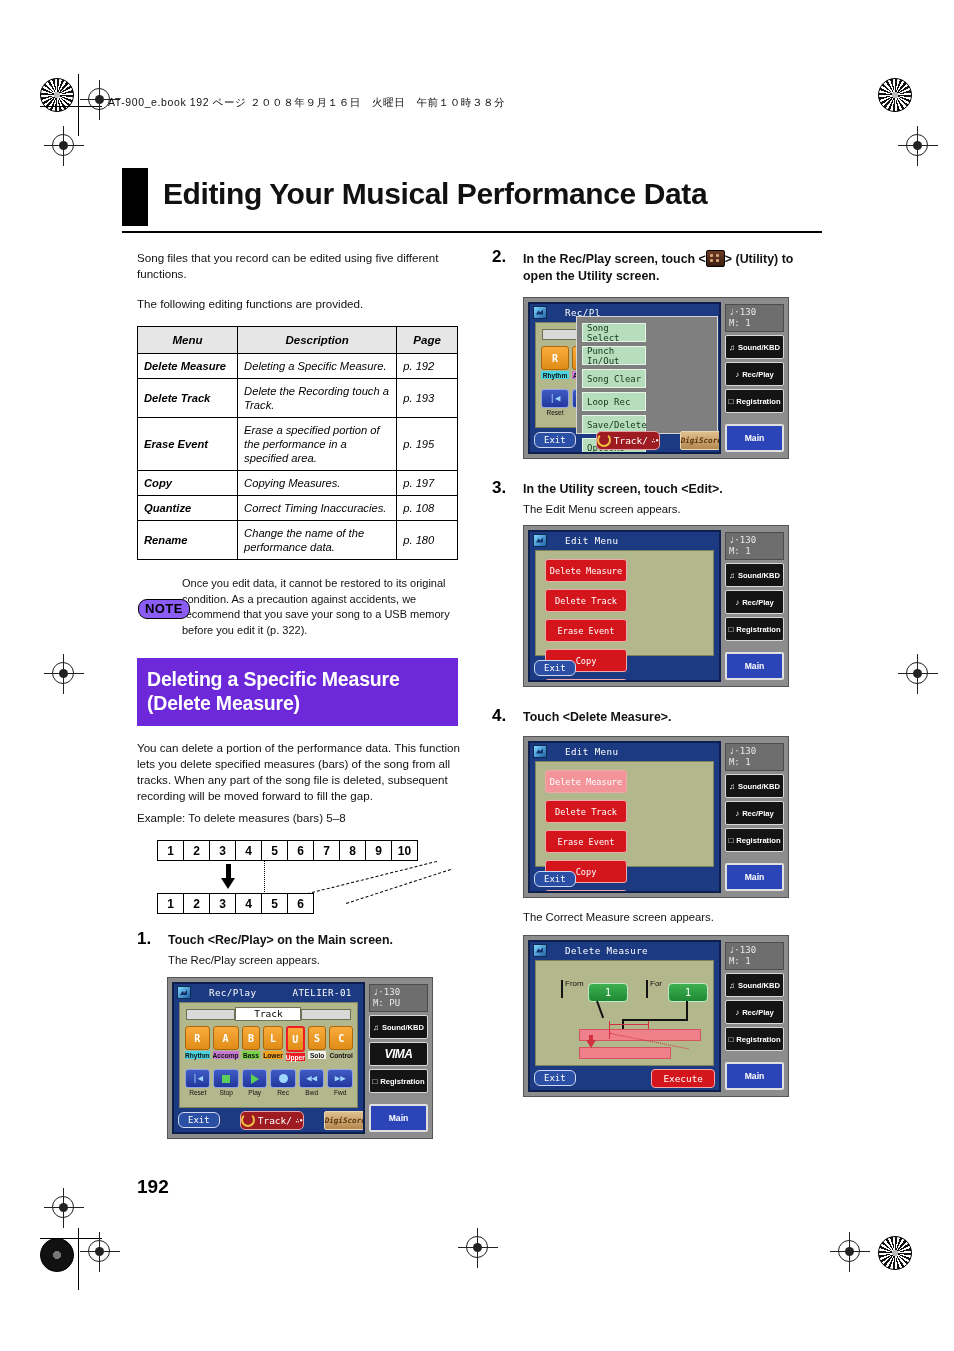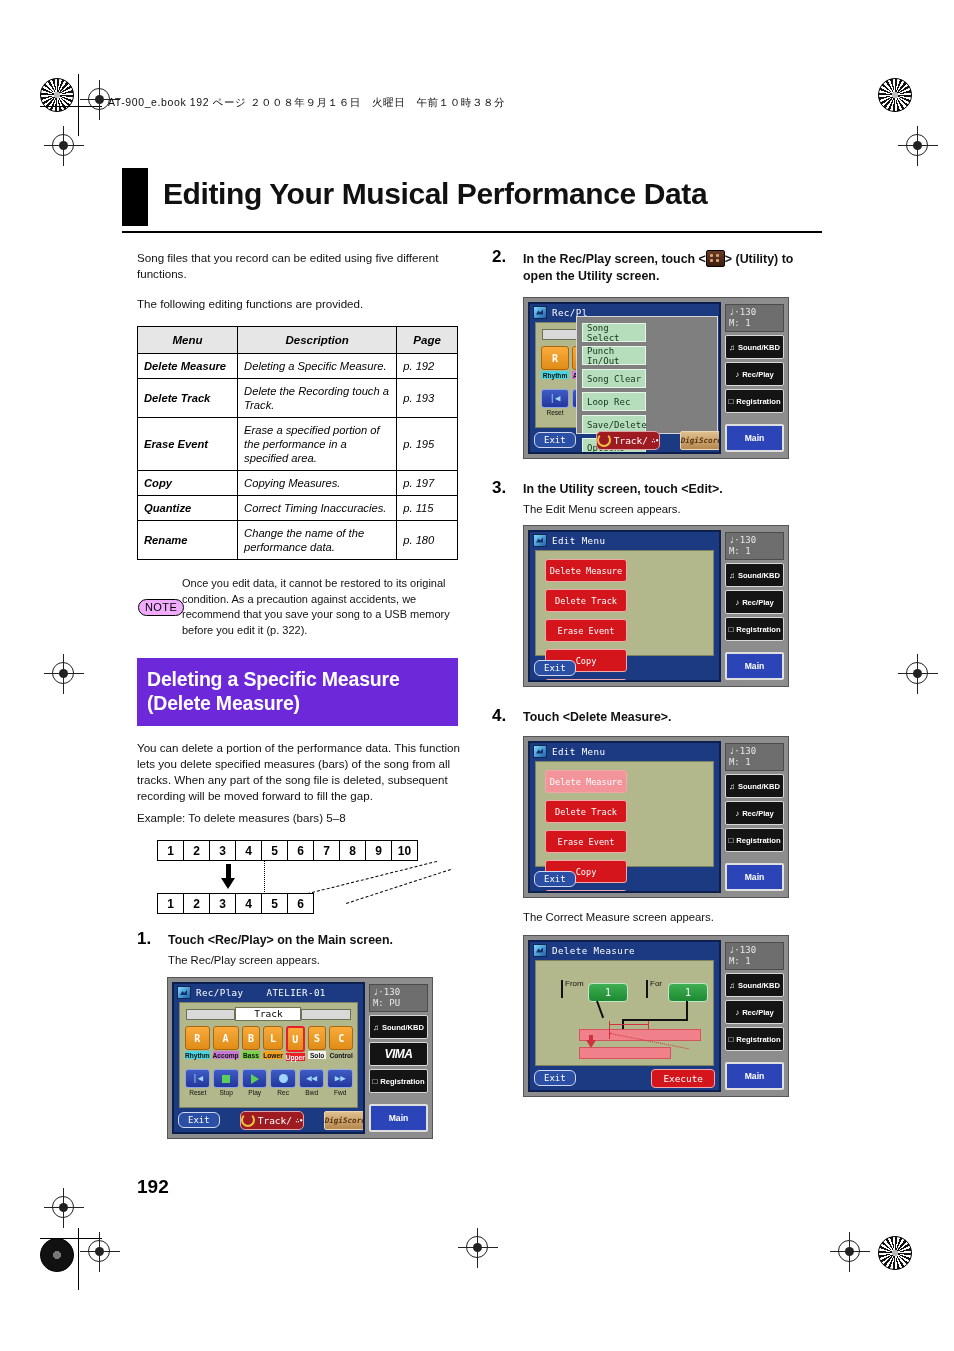--- a/index.html
+++ b/index.html
@@ -125,24 +125,24 @@
     position: relative;
     margin-top: 16px;
     min-height: 62px;
   }
   .note-badge {
     position: absolute;
     left: 1px; top: 23px;
     border: 1.6px solid #000;
     border-radius: 9px;
     padding: 1px 6px 2px 6px;
-    font-size: 11px;
-    font-weight: normal;
+    font-size: 13px;
+    font-weight: bold;
     letter-spacing: 0.4px;
-    background: #f0abfc;
+    background: #8b5cf6;
   }
   .note-text {
     margin-left: 45px;
     font-size: 11px;
     line-height: 15.6px;
     color: #111;
   }
 
   
   .section-band {
@@ -249,21 +249,21 @@
     width: 196px;
     background: #1b3a82;
     border: 2px solid #0d1f4d;
     box-sizing: border-box;
     overflow: hidden;
   }
   .lcd-titlebar {
     height: 16px;
     display: flex; align-items: center;
     padding-left: 3px;
-    gap: 5px;
+    gap: 18px;
   }
   .lcd-logo {
     width: 12px; height: 11px;
     background: linear-gradient(135deg,#7fd8ff,#1e5fa8);
     border: 1px solid #0b2a50;
     position: relative;
   }
   .lcd-logo::after {
     content: "";
     position: absolute; left: 2px; top: 3px;
@@ -589,21 +589,21 @@
         <td class="c-page">p. 195</td>
       </tr>
       <tr>
         <td class="c-menu">Copy</td>
         <td class="c-desc">Copying Measures.</td>
         <td class="c-page">p. 197</td>
       </tr>
       <tr>
         <td class="c-menu">Quantize</td>
         <td class="c-desc">Correct Timing Inaccuracies.</td>
-        <td class="c-page">p. 115</td>
+        <td class="c-page">p. 108</td>
       </tr>
       <tr>
         <td class="c-menu">Rename</td>
         <td class="c-desc">Change the name of the performance data.</td>
         <td class="c-page">p. 180</td>
       </tr>
     </tbody>
   </table>
 
   <div class="note-wrap">

